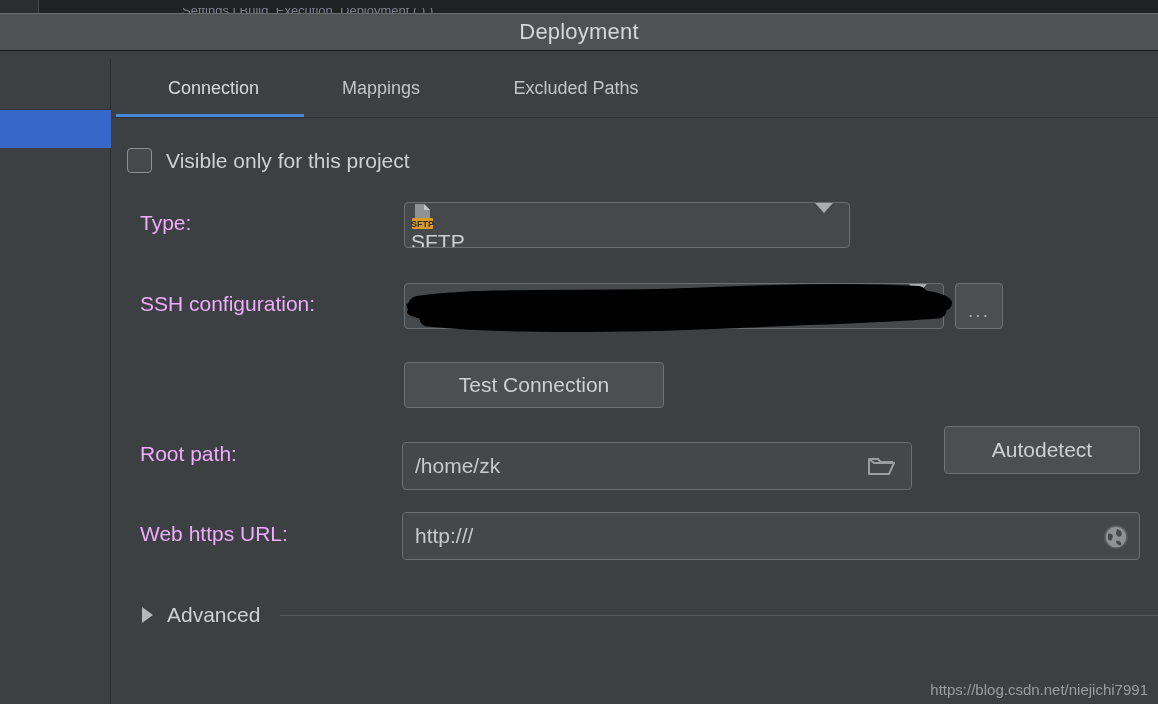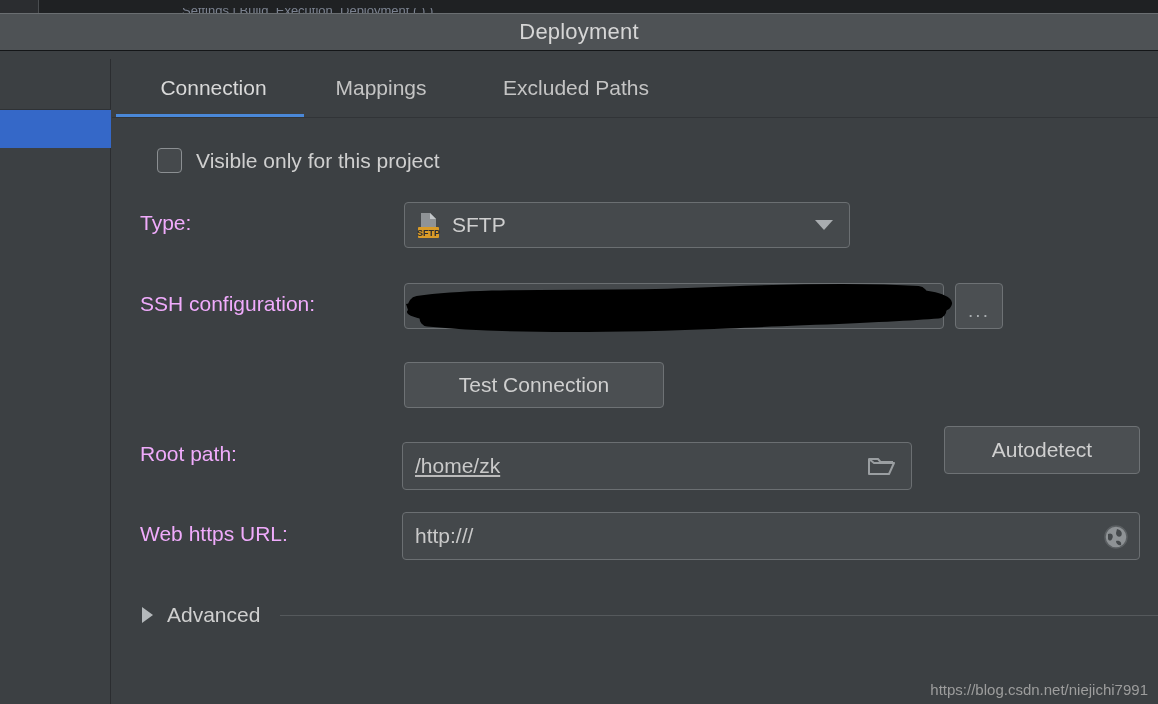--- a/index.html
+++ b/index.html
@@ -107,21 +107,21 @@
     border-bottom: 1px solid #313437;
     box-sizing: border-box;
   }
   .tab {
     position: absolute;
     top: 0;
     height: 58px;
     display: flex;
     align-items: center;
     justify-content: center;
-    font-size: 21px;
+    font-size: 18px;
     color: #c4c4c4;
     cursor: default;
     box-sizing: border-box;
     padding: 16px 2px;
   }
   .tab.active { color: #d9d9d9; }
   .tab-underline {
     position: absolute;
     height: 3px;
     background: #4a88d8;
@@ -132,21 +132,21 @@
   .panel {
     position: absolute;
     left: 112px; top: 118px;
     width: 1046px; height: 586px;
     background: #3c4043;
   }
 
   
   .chk-row {
     position: absolute;
-    left: 45px; top: 30px;
+    left: 15px; top: 30px;
     display: flex;
     align-items: flex-end;
   }
   .checkbox {
     width: 25px; height: 25px;
     border: 1px solid #8b8f92;
     border-radius: 4px;
     background: #45494c;
     box-sizing: border-box;
   }
@@ -167,22 +167,22 @@
   
   .combo, .textfield, .btn {
     position: absolute;
     box-sizing: border-box;
     background: #45494c;
     border: 1px solid #6b6f72;
     border-radius: 4px;
   }
   .combo {
     display: flex;
-    align-items: center;
-    padding-left: 12px;
+    padding-left: 6px;
+    flex-direction: column;
   }
   .combo .arrow {
     position: absolute;
     right: 16px;
     width: 0; height: 0;
     border-left: 9px solid transparent;
     border-right: 9px solid transparent;
     border-top: 10px solid #a9adb0;
   }
   .combo .ctext {
@@ -355,21 +355,21 @@
     <div class="btn dots" style="left:843px; top:165px; width:48px; height:46px;">
       <span>...</span>
     </div>
 
     <div class="btn" style="left:292px; top:244px; width:260px; height:46px;">
       <span>Test Connection</span>
     </div>
 
     <span class="flabel" style="left:28px; top:324px;">Root path:</span>
 
-    <div class="textfield" style="left:290px; top:324px; width:510px; height:48px;text-decoration:underline;">
+    <div class="textfield" style="left:290px; top:324px; width:510px; height:48px;">
       <span class="tval">/home/zk</span>
     </div>
     <span class="field-icon" style="left:755px; top:337px; width:30px; height:24px;">
       <svg width="28" height="22" viewBox="0 0 28 22" xmlns="http://www.w3.org/2000/svg">
         <path d="M1 3 h9 l2.5 3 H25" stroke="#9a9ea1" stroke-width="2" fill="none"></path>
         <path d="M1 3 v15 h20 l5 -11 H6 z" stroke="#9a9ea1" stroke-width="2" fill="none" stroke-linejoin="round"></path>
       </svg>
     </span>
 
     <div class="btn" style="left:832px; top:308px; width:196px; height:48px;">

